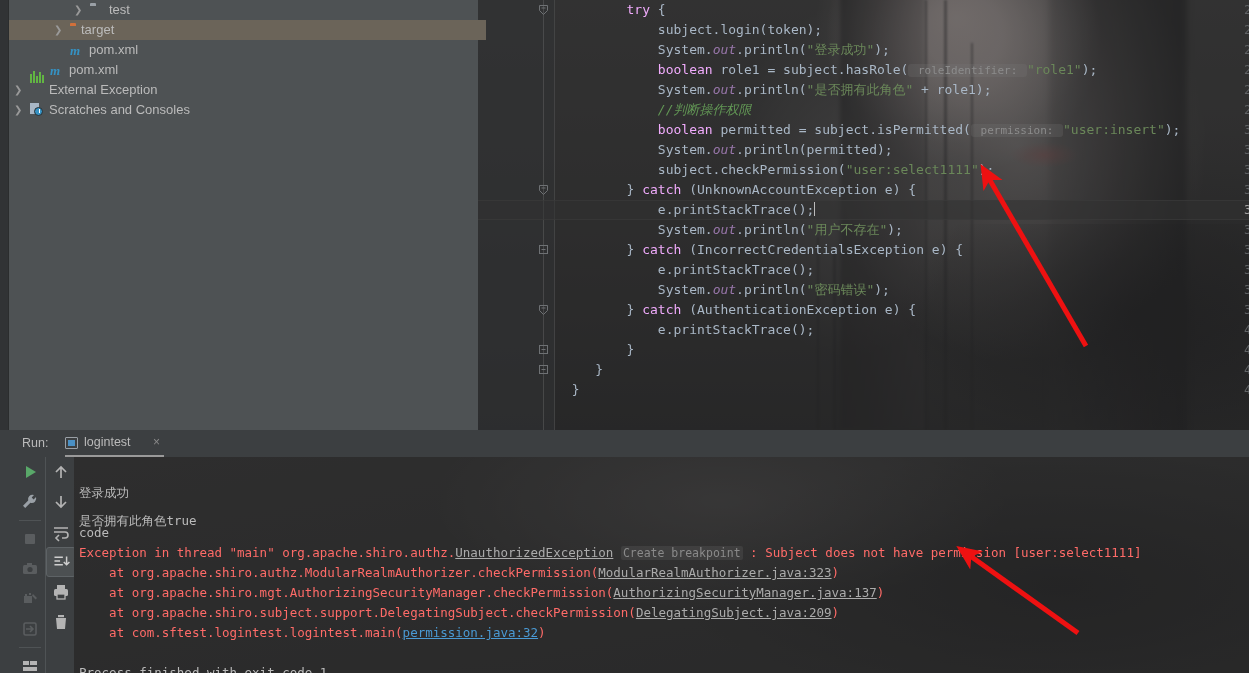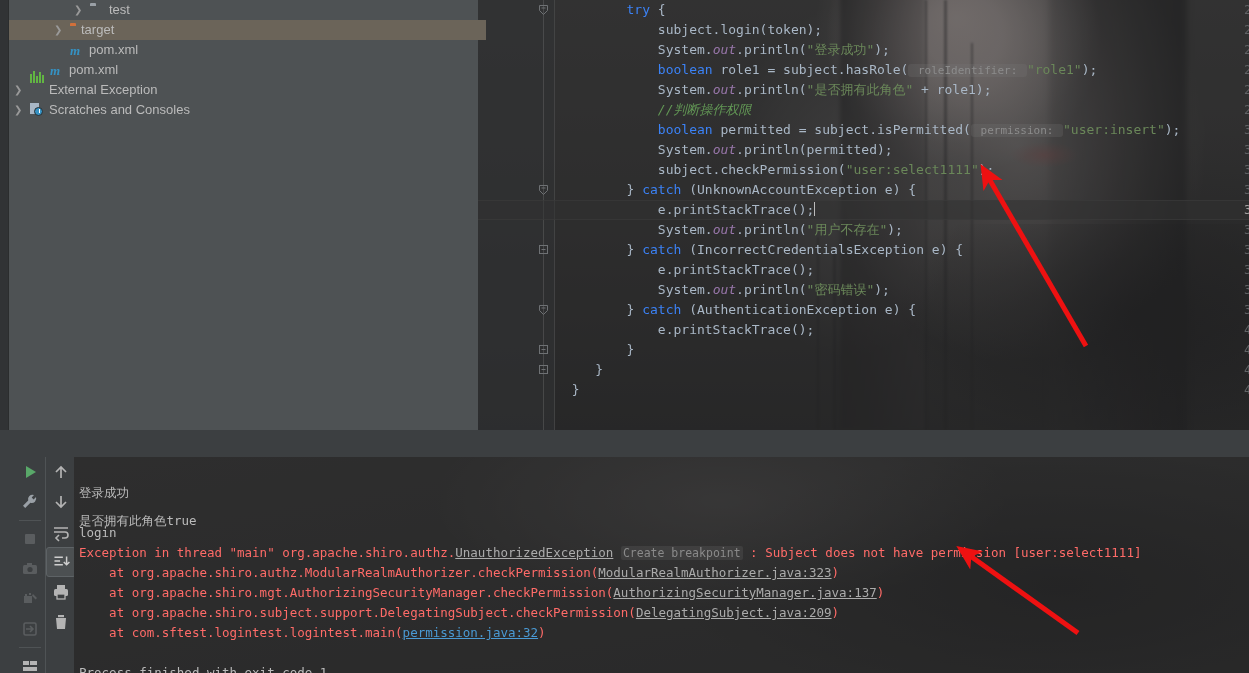--- a/index.html
+++ b/index.html
@@ -67,21 +67,21 @@
   .lnum { position:absolute; right:-10px; width:66px; text-align:right; color:#606366; font-size:12.5px;
           font-family:"DejaVu Sans Mono", monospace; line-height:20px; }
   .lnum.cur { color:#a4a3a3; }
   .curline { position:absolute; left:0; width:771px; height:20px; background:rgba(50,50,50,0.55);
              border-top:1px solid rgba(60,60,60,0.6); border-bottom:1px solid rgba(60,60,60,0.6); }
   .marker-sel { position:absolute; left:0; width:8px; height:20px; background:#6b6459; }
 
   .code { position:absolute; left:0; top:0; width:771px; height:430px;
           font-family:"DejaVu Sans Mono", monospace; font-size:13px; line-height:20px; white-space:pre; }
   .cl { position:absolute; left:86px; }
-  .k  { color:#3b82f6; }        
+  .k  { color:#f0abfc; }        
   .s  { color:#6a8759; }        
   .c  { color:#629755; font-style:italic; }  
   .f  { color:#9876aa; font-style:italic; }  
   .p  { color:#a9b7c6; }        
   .hint { color:#8c8c8c; background:rgba(122,122,122,0.22); border-radius:3px; padding:0 3px; font-size:11px; }
   .caret { display:inline-block; width:1px; height:14px; background:#bbbbbb; vertical-align:-2px; }
 
   .foldmark { position:absolute; left:61px; width:9px; height:9px; color:#777; font-size:9px; }
   .foldmark svg { display:block; }
 
@@ -205,20 +205,31 @@
             <rect x="0.5" y="0.5" width="8" height="8" fill="none" stroke="#6e7174"></rect>
             <path d="M2.5 4.5h4" stroke="#6e7174"></path>
           </svg></div><div class="cl" style="top: 340px; left: 148.56px;"><span class="p">}</span></div><div class="lnum" style="top: 360px;">42</div><div class="foldmark" style="top: 365px;"><svg width="9" height="9" viewBox="0 0 9 9">
             <rect x="0.5" y="0.5" width="8" height="8" fill="none" stroke="#6e7174"></rect>
             <path d="M2.5 4.5h4" stroke="#6e7174"></path>
           </svg></div><div class="cl" style="top: 360px; left: 117.28px;"><span class="p">}</span></div><div class="lnum" style="top: 380px;">43</div><div class="cl" style="top: 380px; left: 93.82px;"><span class="p">}</span></div></div>
   </div>
 
   <div class="runwin">
 
+    <div class="run-header">
+      <div class="run-label">Run:</div>
+      <div class="run-tab">
+        <div class="tab-icon">
+            <i></i>
+          </div>
+        <div class="tab-name">logintest</div>
+        <div class="tab-close">×</div>
+      </div>
+      <div class="run-tab-underline"></div>
+    </div>
 
     <div class="run-toolbar">
       <div class="tb-col c1">
         <div class="tb-btn">
           <svg width="30" height="30" viewBox="0 0 30 30">
               <polygon points="11,9 21,15 11,21" fill="#59a869"></polygon>
             </svg>
         </div>
         <div class="tb-btn">
           <svg width="30" height="30" viewBox="0 0 30 30">
@@ -300,21 +311,21 @@
       </div>
     </div>
 
     <div class="console">
       <div class="bg"></div>
       <div class="bgshade"></div>
       <div id="console-lines">
           <div class="cline clip" style="top: 0px;"><span class="err">SLF4J: See </span><span class="lnkb">http://www.slf4j.org/codes.html#StaticLoggerBinder</span><span class="err"> for further details.</span></div>
           <div class="cline" style="top: 26px;"><span class="out">登录成功</span></div>
           <div class="cline" style="top: 54px;"><span class="out">是否拥有此角色true</span></div>
-          <div class="cline" style="top: 66px;"><span class="out">login</span></div>
+          <div class="cline" style="top: 66px;"><span class="out">code</span></div>
           <div class="cline" style="top: 86px;"><span class="err">Exception in thread "main" org.apache.shiro.authz.</span><span class="lnk">UnauthorizedException</span><span class="err"> </span><span class="bp">Create breakpoint</span><span class="err"> : Subject does not have permission [user:select1111]</span></div>
           <div class="cline" style="top: 106px;"><span class="err">    at org.apache.shiro.authz.ModularRealmAuthorizer.checkPermission(</span><span class="lnk">ModularRealmAuthorizer.java:323</span><span class="err">)</span></div>
           <div class="cline" style="top: 126px;"><span class="err">    at org.apache.shiro.mgt.AuthorizingSecurityManager.checkPermission(</span><span class="lnk">AuthorizingSecurityManager.java:137</span><span class="err">)</span></div>
           <div class="cline" style="top: 146px;"><span class="err">    at org.apache.shiro.subject.support.DelegatingSubject.checkPermission(</span><span class="lnk">DelegatingSubject.java:209</span><span class="err">)</span></div>
           <div class="cline" style="top: 166px;"><span class="err">    at com.sftest.logintest.logintest.main(</span><span class="lnkb">permission.java:32</span><span class="err">)</span></div>
           <div class="cline" style="top: 206px;"><span class="out">Process finished with exit code 1</span></div>
         </div>
     </div>
   </div>
 

